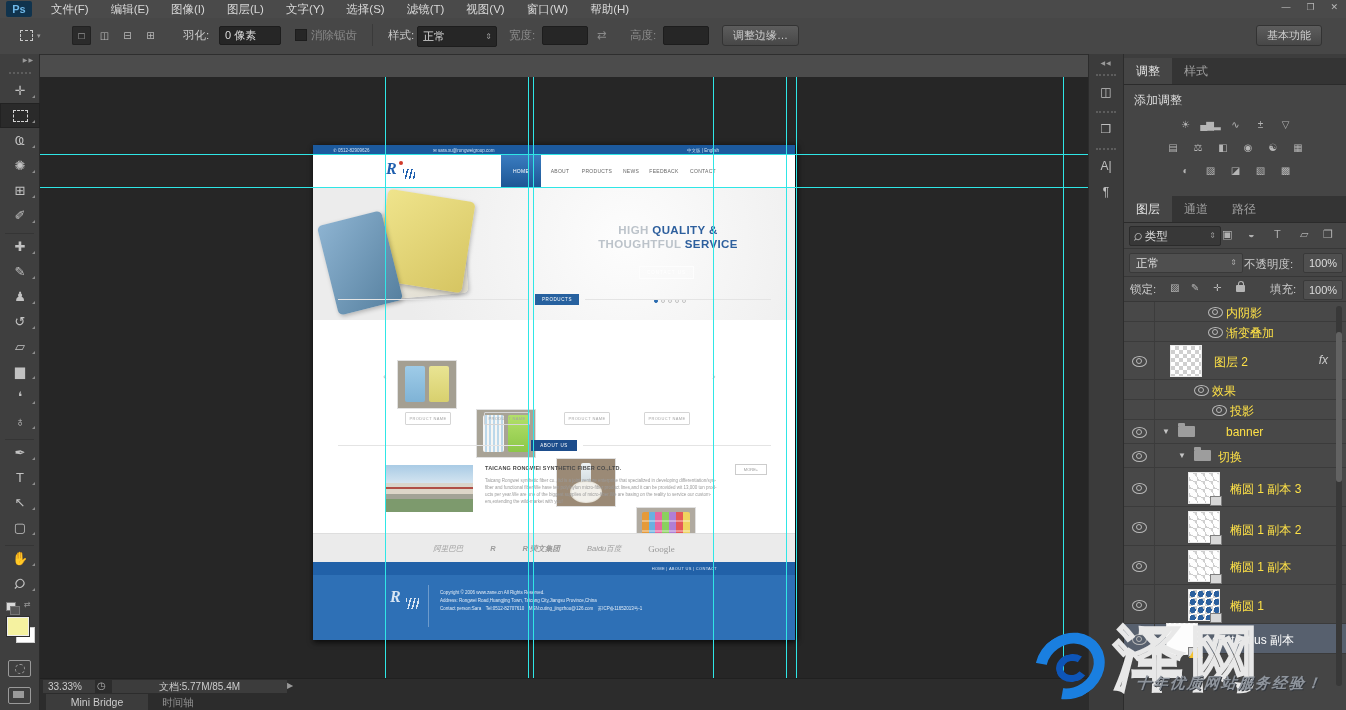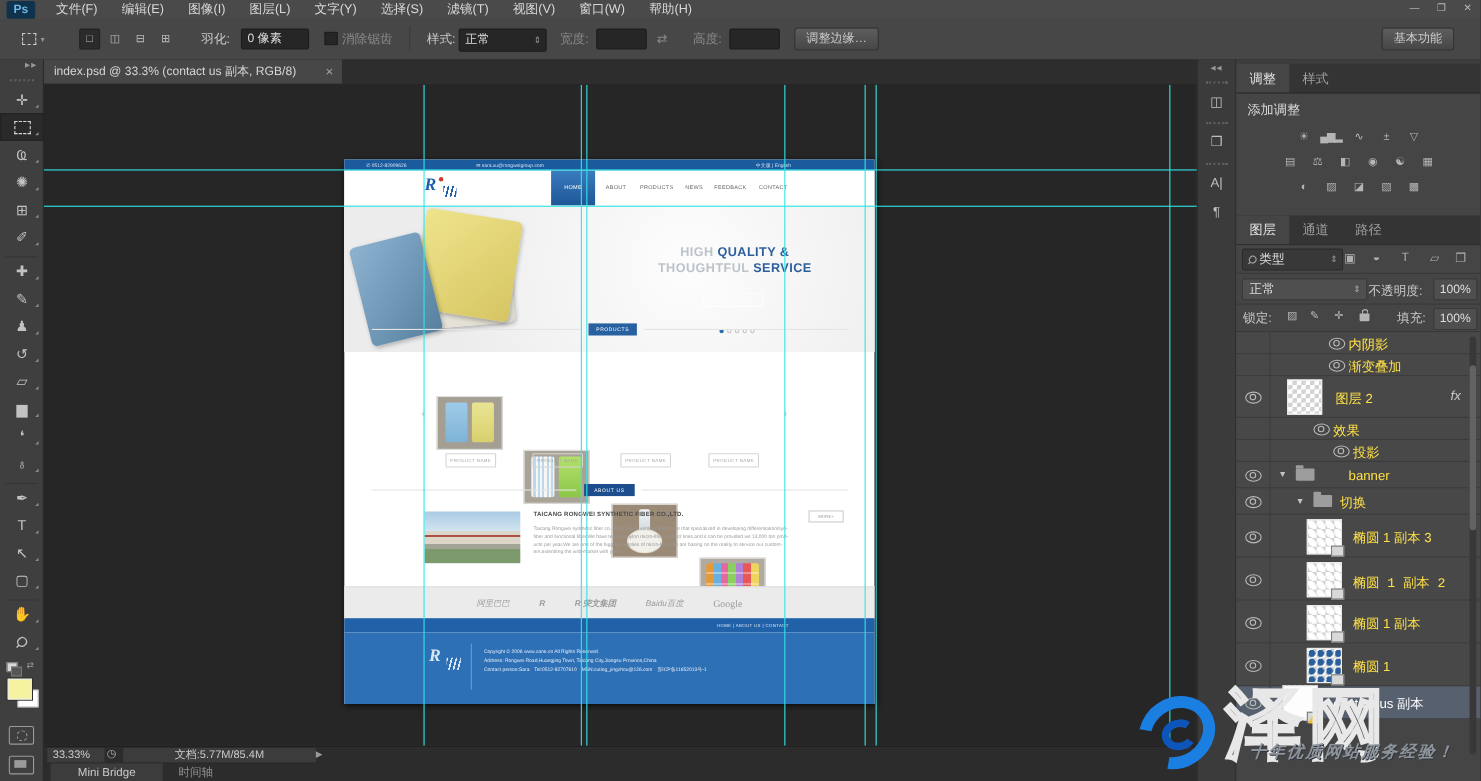--- a/index.html
+++ b/index.html
@@ -273,26 +273,20 @@
     </div>
     <div class="opt-label dim" style="left:509px">宽度:</div>
     <div class="opt-input" style="left:542px;width:34px"></div>
     <div class="opt-label dim" style="left:597px">⇄</div>
     <div class="opt-label dim" style="left:630px">高度:</div>
     <div class="opt-input" style="left:663px;width:34px"></div>
     <div class="opt-btn" style="left:722px">调整边缘…</div>
     <div class="opt-btn" style="left:1256px">基本功能</div>
   </div>
 
-  <div id="tabbar">
-    <div class="doc-tab">
-      <span>index.psd @ 33.3% (contact us 副本, RGB/8)</span>
-      <span class="tab-close">×</span>
-    </div>
-  </div>
 
   <div id="toolbar">
     <div class="tb-head">▶▶</div>
     <div class="tb-grip"></div>
     <div id="tool-list">
         <div class="tool">
           <span>✛</span>
         </div>
         <div class="tool selected">
           <span class="dashed-box"></span>
@@ -619,21 +613,21 @@
             <span class="thumb circle-white" style="left: 64px; top: 3.5px;">
               <span class="shape-badge"></span>
             </span>
             <span class="lbl" style="left: 106px; top: 12.5px;">椭圆 1 副本 3</span>
           </div>
           <div class="lrow" style="height: 39px;">
             <span class="eye" style="left: 8px; top: 14.5px;"></span>
             <span class="thumb circle-white" style="left: 64px; top: 3.5px;">
               <span class="shape-badge"></span>
             </span>
-            <span class="lbl" style="left: 106px; top: 15px; font-family: Liberation Mono, monospace;">椭圆 1 副本 2</span>
+            <span class="lbl" style="left: 106px; top: 15px;">椭圆 1 副本 2</span>
           </div>
           <div class="lrow" style="height: 39px;">
             <span class="eye" style="left: 8px; top: 14.5px;"></span>
             <span class="thumb circle-white" style="left: 64px; top: 3.5px;">
               <span class="shape-badge"></span>
             </span>
             <span class="lbl" style="left: 106px; top: 12.5px;">椭圆 1 副本</span>
           </div>
           <div class="lrow" style="height: 39px;">
             <span class="eye" style="left: 8px; top: 14.5px;"></span>

